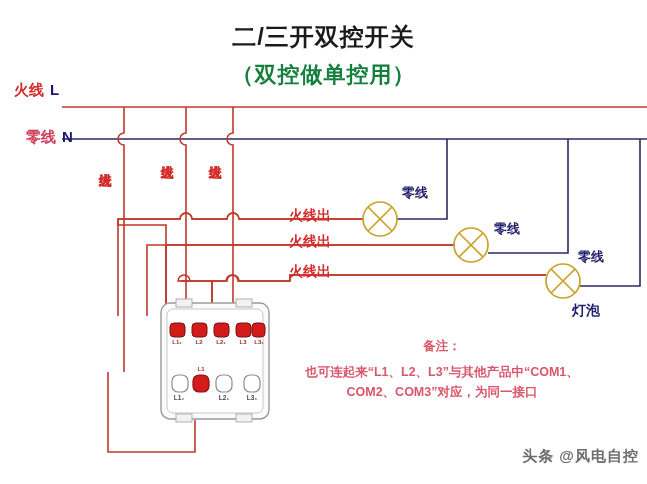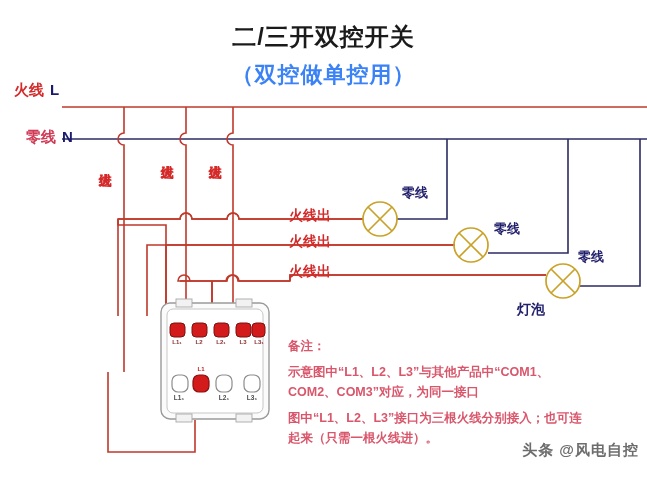--- a/index.html
+++ b/index.html
@@ -8,21 +8,21 @@
     width:647px;height:484px;overflow:hidden;position:relative;
   }
   #stage{position:relative;width:647px;height:484px;background:#fff;}
 
   svg#wires{position:absolute;left:0;top:0;width:647px;height:484px;}
 
   .lbl{position:absolute;white-space:nowrap;font-weight:bold;line-height:1.05;}
 
   
   .title1{left:0;right:0;top:24px;text-align:center;font-size:24px;color:#1a1a1a;letter-spacing:1px;}
-  .title2{left:0;right:0;top:63px;text-align:center;font-size:22px;color:#3b82f6;letter-spacing:1px;}
+  .title2{left:0;right:0;top:63px;text-align:center;font-size:22px;color:#15803d;letter-spacing:1px;}
 
   
   .bus-hot{left:14px;top:82px;font-size:15px;color:#d42a2a;}
   .bus-hot em{font-style:normal;color:#1a1a6e;padding-left:6px;}
   .bus-neu{left:14px;top:129px;font-size:15px;color:#cf3a56;margin-left:12px;}
   .bus-neu em{font-style:normal;color:#1a1a6e;padding-left:6px;}
 
   
   .vin{font-size:13px;color:#d42a2a;width:14px;text-align:center;letter-spacing:0;}
   .vin span{display:block;}
@@ -32,29 +32,29 @@
 
   
   .neu{font-size:13px;color:#221f6b;}
 
   
   .bulb-label{font-size:14px;color:#221f6b;}
 
   
   .note{position:absolute;left:288px;top:337px;width:300px;font-size:12.5px;color:#d9566b;line-height:1.55;font-weight:bold;}
   .note .n-head{color:#d9566b;}
-  .note p{margin:0 0 7px 0;}
+  .note p{margin:0 0 7px 8px;text-align:center;}
 
   
   .tlab{position:absolute;font-size:6px;color:#8a2f2f;font-weight:bold;text-align:center;width:18px;}
   .tlab.b{color:#4a4a4a;font-size:6.5px;}
   .tlab.redtop{color:#c02020;}
 
   
-  .wm{position:absolute;right:8px;bottom:24px;font-size:15px;color:#6d6d6d;font-weight:bold;letter-spacing:1px;}
+  .wm{position:absolute;right:8px;bottom:18px;font-size:15px;color:#6d6d6d;font-weight:bold;letter-spacing:1px;}
 </style>
 </head>
 <body>
 
 <div id="stage">
 
   <svg id="wires" viewBox="0 0 647 484" xmlns="http://www.w3.org/2000/svg">
 
     <path d="M62 107 H647" stroke="#c0392b" stroke-width="1.6" fill="none"></path>
 
@@ -167,35 +167,34 @@
   </div>
 
   <div class="lbl hout" style="left:289px;top:208px;">火线出</div>
   <div class="lbl hout" style="left:289px;top:234px;">火线出</div>
   <div class="lbl hout" style="left:289px;top:264px;">火线出</div>
 
   <div class="lbl neu" style="left:402px;top:186px;">零线</div>
   <div class="lbl neu" style="left:494px;top:222px;">零线</div>
   <div class="lbl neu" style="left:578px;top:250px;">零线</div>
 
-  <div class="lbl bulb-label" style="left:517px;top:303px;font-family:Liberation Serif, serif;">灯泡</div>
+  <div class="lbl bulb-label" style="left:572px;top:303px;">灯泡</div>
 
   <div class="tlab" style="left:168px;top:339px;">L1₁</div>
   <div class="tlab" style="left:190px;top:339px;">L2</div>
   <div class="tlab" style="left:212px;top:339px;">L2₁</div>
   <div class="tlab" style="left:234px;top:339px;">L3</div>
   <div class="tlab" style="left:250px;top:339px;">L3₁</div>
 
   <div class="tlab redtop" style="left:192px;top:366px;">L1</div>
 
   <div class="tlab b" style="left:170px;top:394px;">L1₁</div>
   <div class="tlab b" style="left:215px;top:394px;">L2₁</div>
   <div class="tlab b" style="left:243px;top:394px;">L3₁</div>
 
   <div class="note">
     <p class="n-head">备注：</p>
-    <p>示意图中“L1、L2、L3”与其他产品中“COM1、COM2、COM3”对应，为同一接口</p>
-    <p>图中“L1、L2、L3”接口为三根火线分别接入；也可连起来（只需一根火线进）。</p>
+    <p>也可连起来“L1、L2、L3”与其他产品中“COM1、COM2、COM3”对应，为同一接口</p>
   </div>
 
   <div class="wm">头条 @风电自控</div>
 
 </div>
 
 </body></html>

